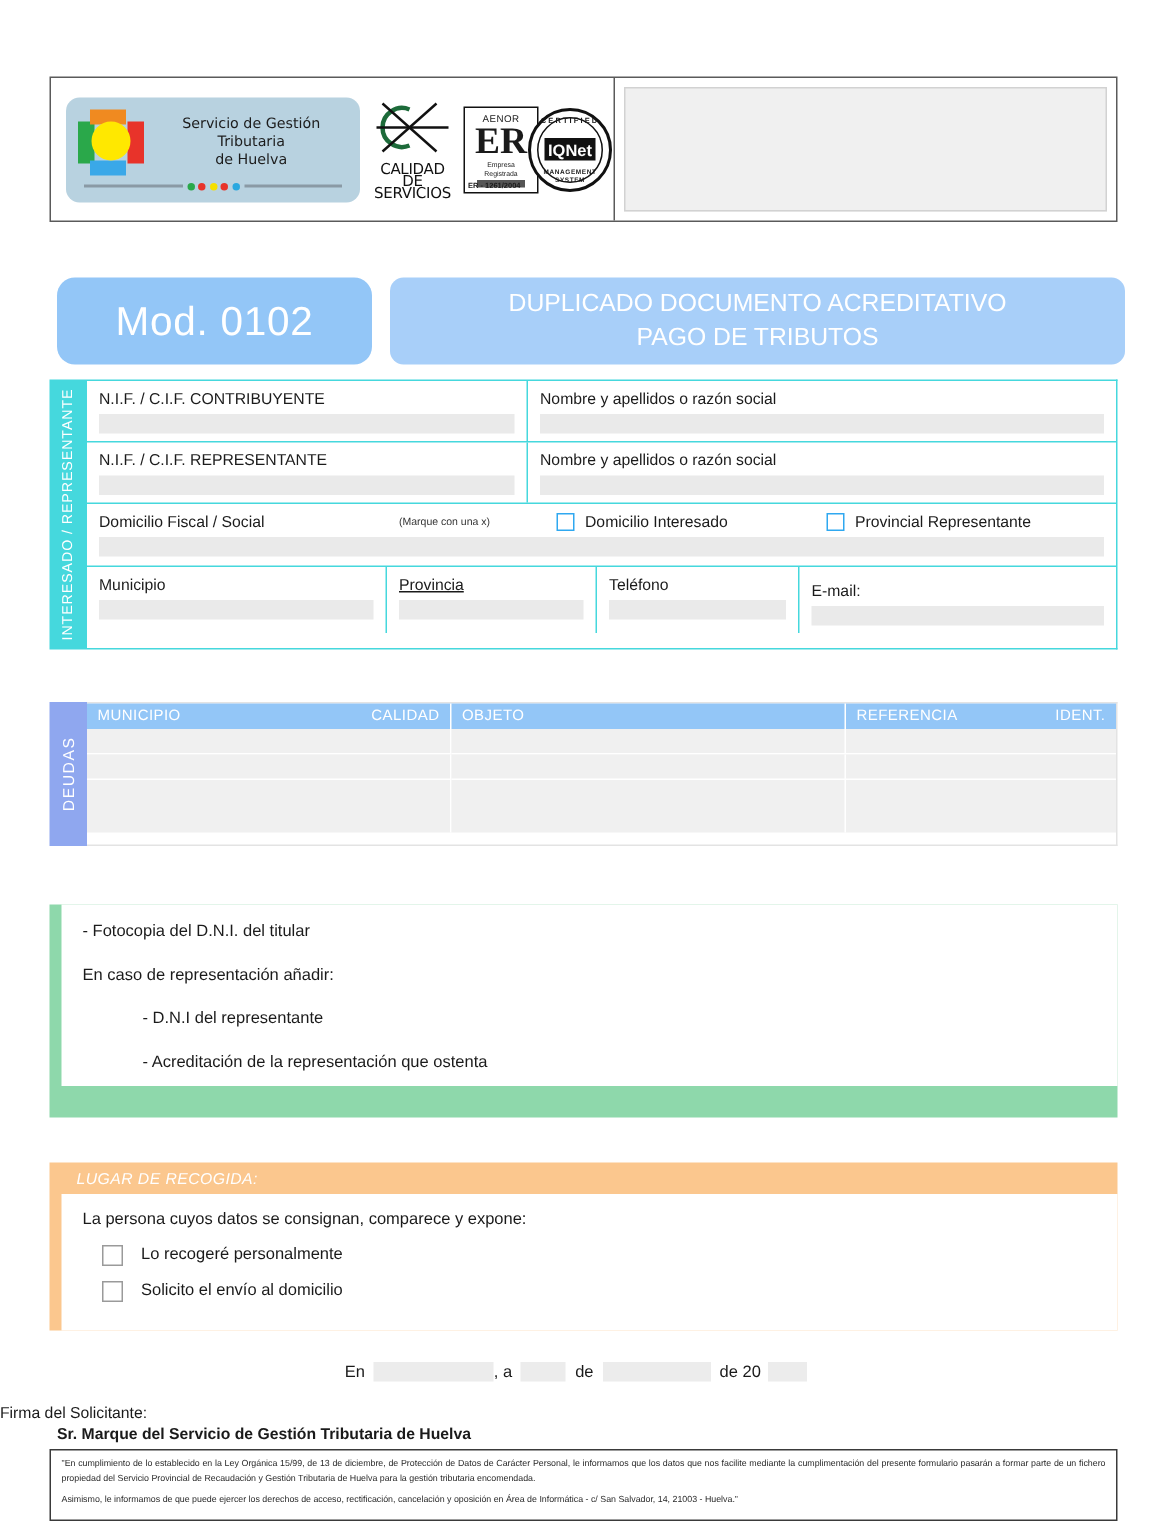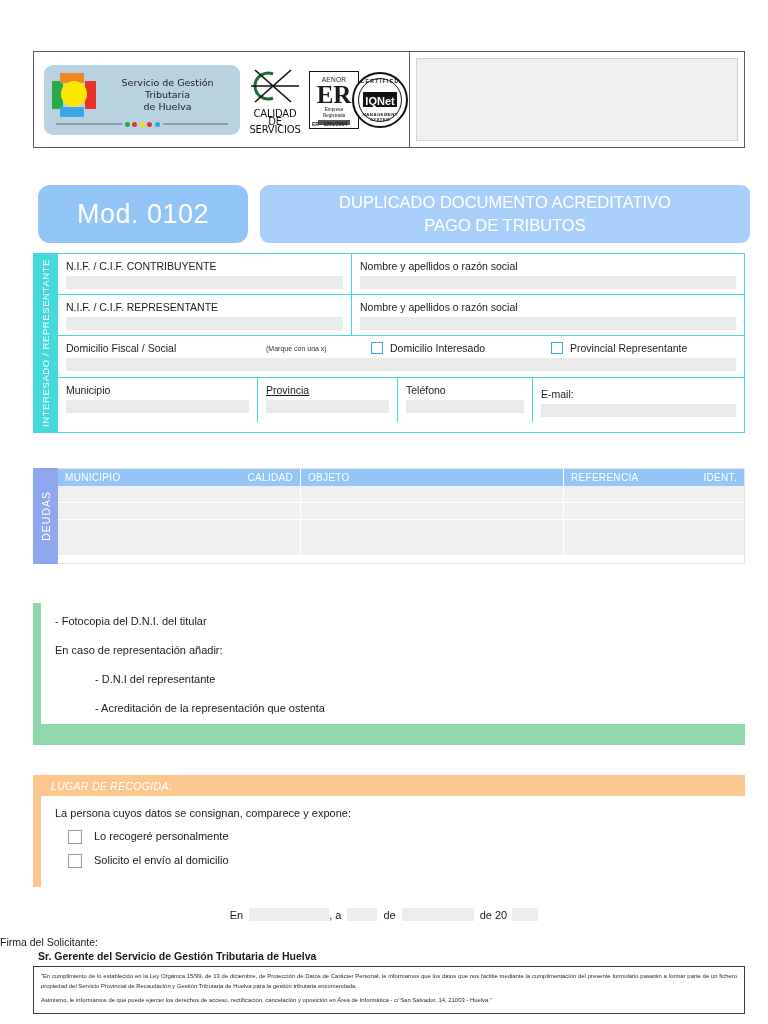--- a/index.html
+++ b/index.html
@@ -394,20 +394,20 @@
     <span class="fw fw-city"></span>
     <span>, a</span>
     <span class="fw fw-day"></span>
     <span>de</span>
     <span class="fw fw-month"></span>
     <span>de 20</span>
     <span class="fw fw-year"></span>
   </div>
 
   <div class="firma">Firma del Solicitante:</div>
-  <div class="sr-gerente">Sr. Gerente del Servicio de Gestión Tributaria de Huelva</div>
+  <div class="sr-gerente">Sr. Marque del Servicio de Gestión Tributaria de Huelva</div>
 
   <div class="legal">
     <p>"En cumplimiento de lo establecido en la Ley Orgánica 15/99, de 13 de diciembre, de Protección de Datos de Carácter Personal, le informamos que los datos que nos facilite mediante la cumplimentación del presente formulario pasarán a formar parte de un fichero propiedad del Servicio Provincial de Recaudación y Gestión Tributaria de Huelva para  la gestión tributaria encomendada.</p>
     <p class="second">Asimismo, le informamos de que puede ejercer los derechos de acceso, rectificación, cancelación y oposición en Área de Informática - c/ San Salvador, 14, 21003 - Huelva."</p>
   </div>
 
 </div>
 
 </body></html>

